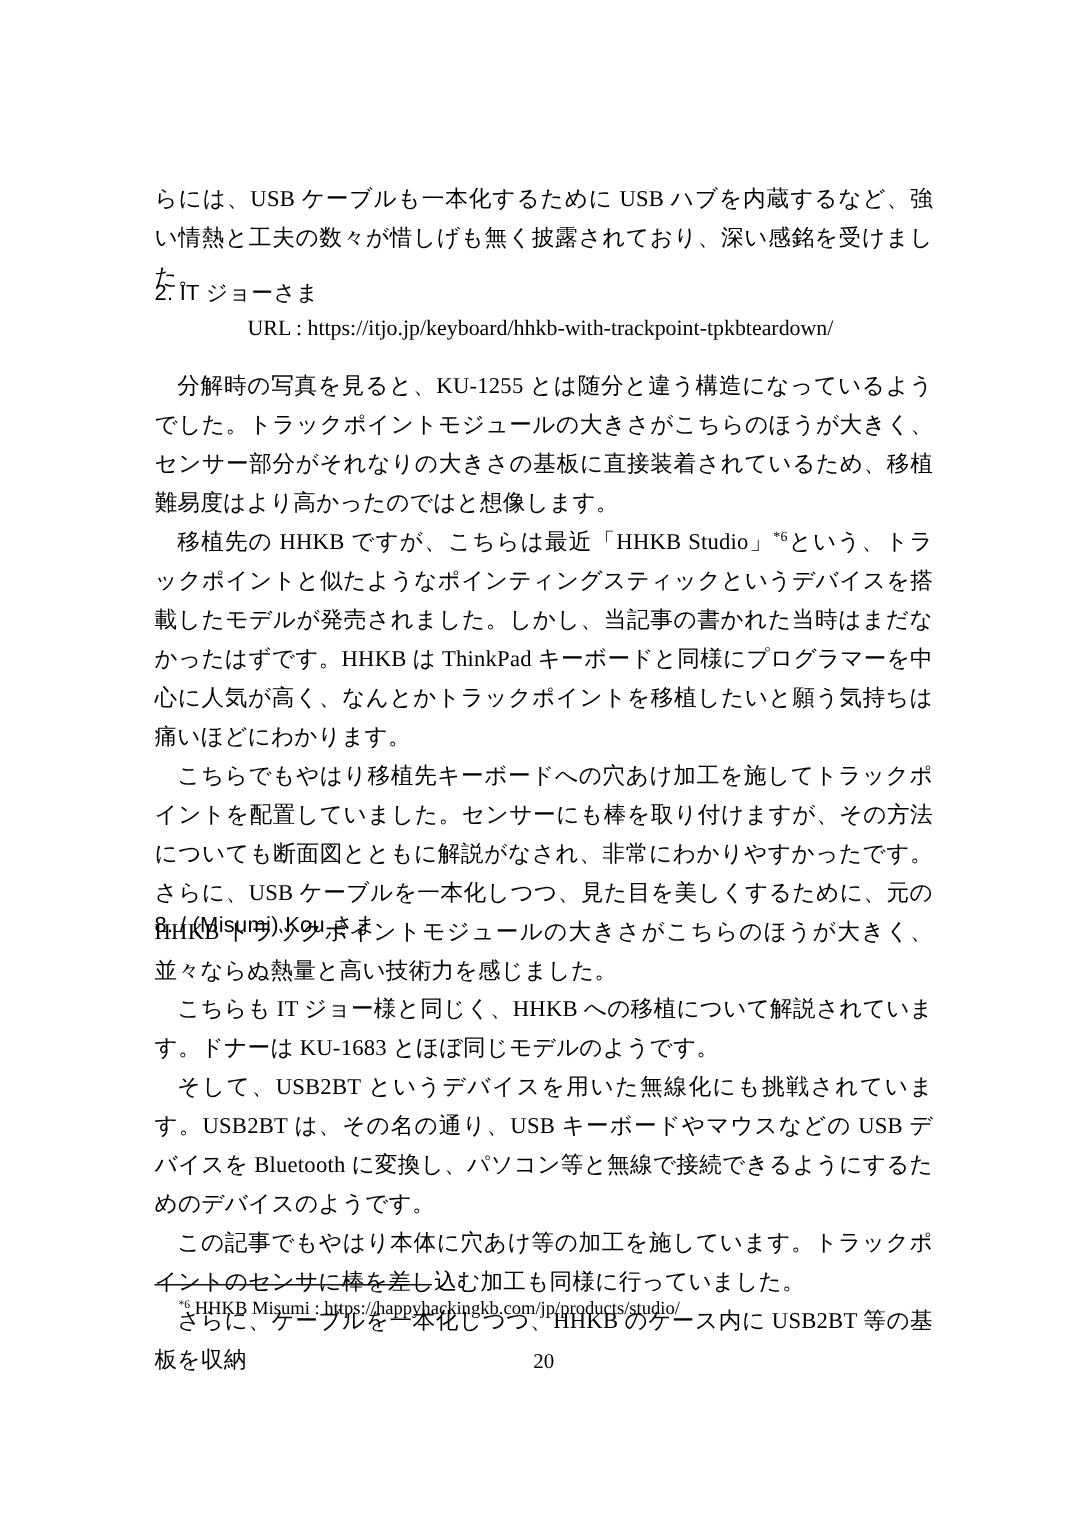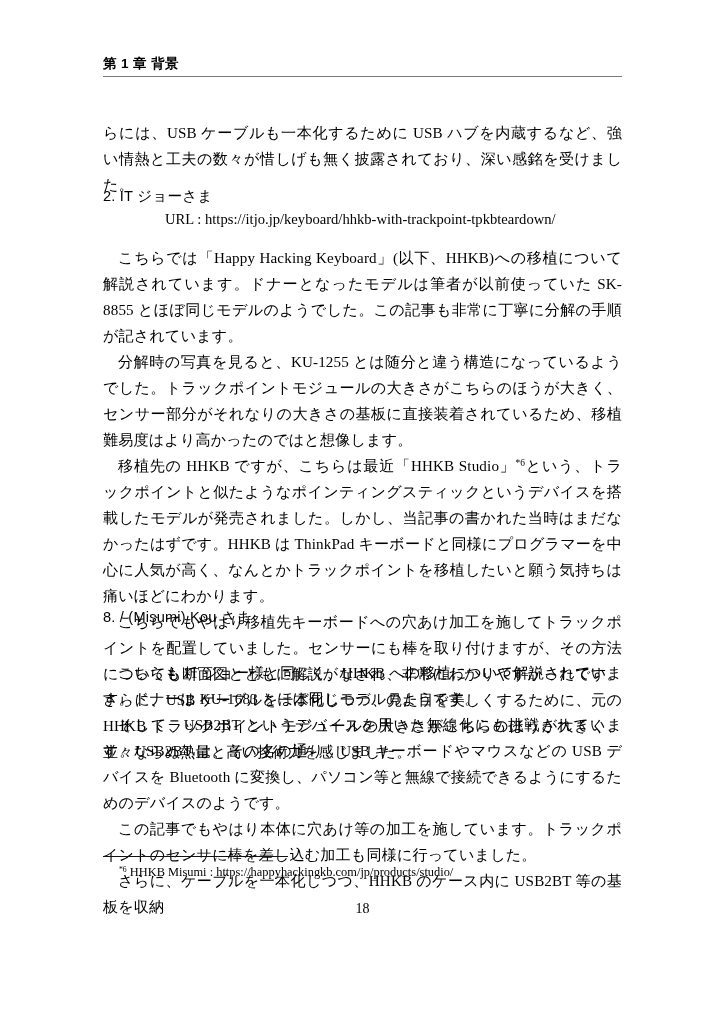--- a/index.html
+++ b/index.html
@@ -121,38 +121,33 @@
   .block-sec2     { position: absolute; left: 103px; top: 185px;  width: 519px; }
   .block-sec2body { position: absolute; left: 103px; top: 245px;  width: 519px; }
   .block-sec3     { position: absolute; left: 103px; top: 606px;  width: 519px; }
   .block-sec3body { position: absolute; left: 103px; top: 660px;  width: 519px; }
 </style>
 </head>
 <body style="background: rgb(255, 255, 255); color: rgb(0, 0, 0);">
 
 <div class="page">
 
-  <div class="running-header">
-    <div class="rh-title">第 1 章 背景</div>
-    <div class="rh-rule"></div>
-  </div>
 
   <div class="block-top">
     <p class="para noindent">らには、USB ケーブルも一本化するために USB ハブを内蔵するなど、強い情熱と工夫の数々が惜しげも無く披露されており、深い感銘を受けました。</p>
   </div>
 
   <div class="block-sec2">
     <h2 class="sec-head">2. IT ジョーさま</h2>
     <p class="url-line">
       <span>URL : </span><span>https://itjo.jp/keyboard/hhkb-with-trackpoint-tpkbteardown/</span>
     </p>
   </div>
 
   <div class="block-sec2body">
-    <p class="para indent">こちらでは「Happy Hacking Keyboard」(以下、HHKB)への移植について解説されています。ドナーとなったモデルは筆者が以前使っていた SK-8855 とほぼ同じモデルのようでした。この記事も非常に丁寧に分解の手順が記されています。</p>
     <p class="para indent">分解時の写真を見ると、KU-1255 とは随分と違う構造になっているようでした。トラックポイントモジュールの大きさがこちらのほうが大きく、センサー部分がそれなりの大きさの基板に直接装着されているため、移植難易度はより高かったのではと想像します。</p>
     <p class="para indent">移植先の HHKB ですが、こちらは最近「HHKB Studio」<sup class="fn">*6</sup>という、トラックポイントと似たようなポインティングスティックというデバイスを搭載したモデルが発売されました。しかし、当記事の書かれた当時はまだなかったはずです。HHKB は ThinkPad キーボードと同様にプログラマーを中心に人気が高く、なんとかトラックポイントを移植したいと願う気持ちは痛いほどにわかります。</p>
     <p class="para indent">こちらでもやはり移植先キーボードへの穴あけ加工を施してトラックポイントを配置していました。センサーにも棒を取り付けますが、その方法についても断面図とともに解説がなされ、非常にわかりやすかったです。さらに、USB ケーブルを一本化しつつ、見た目を美しくするために、元の HHKB トラックポイントモジュールの大きさがこちらのほうが大きく、並々ならぬ熱量と高い技術力を感じました。</p>
   </div>
 
   <div class="block-sec3">
     <h2 class="sec-head">8. / (Misumi) Kou さま</h2>
   </div>
 
   <div class="block-sec3body">
@@ -163,15 +158,15 @@
   </div>
 
   <div class="footnote-area">
     <div class="footnote-rule"></div>
     <p class="footnote-item">
       <sup class="fn">*6</sup>
       <span>HHKB Misumi : </span><span>https://happyhackingkb.com/jp/products/studio/</span>
     </p>
   </div>
 
-  <div class="folio">18</div>
+  <div class="folio">20</div>
 
 </div>
 
 </body></html>

